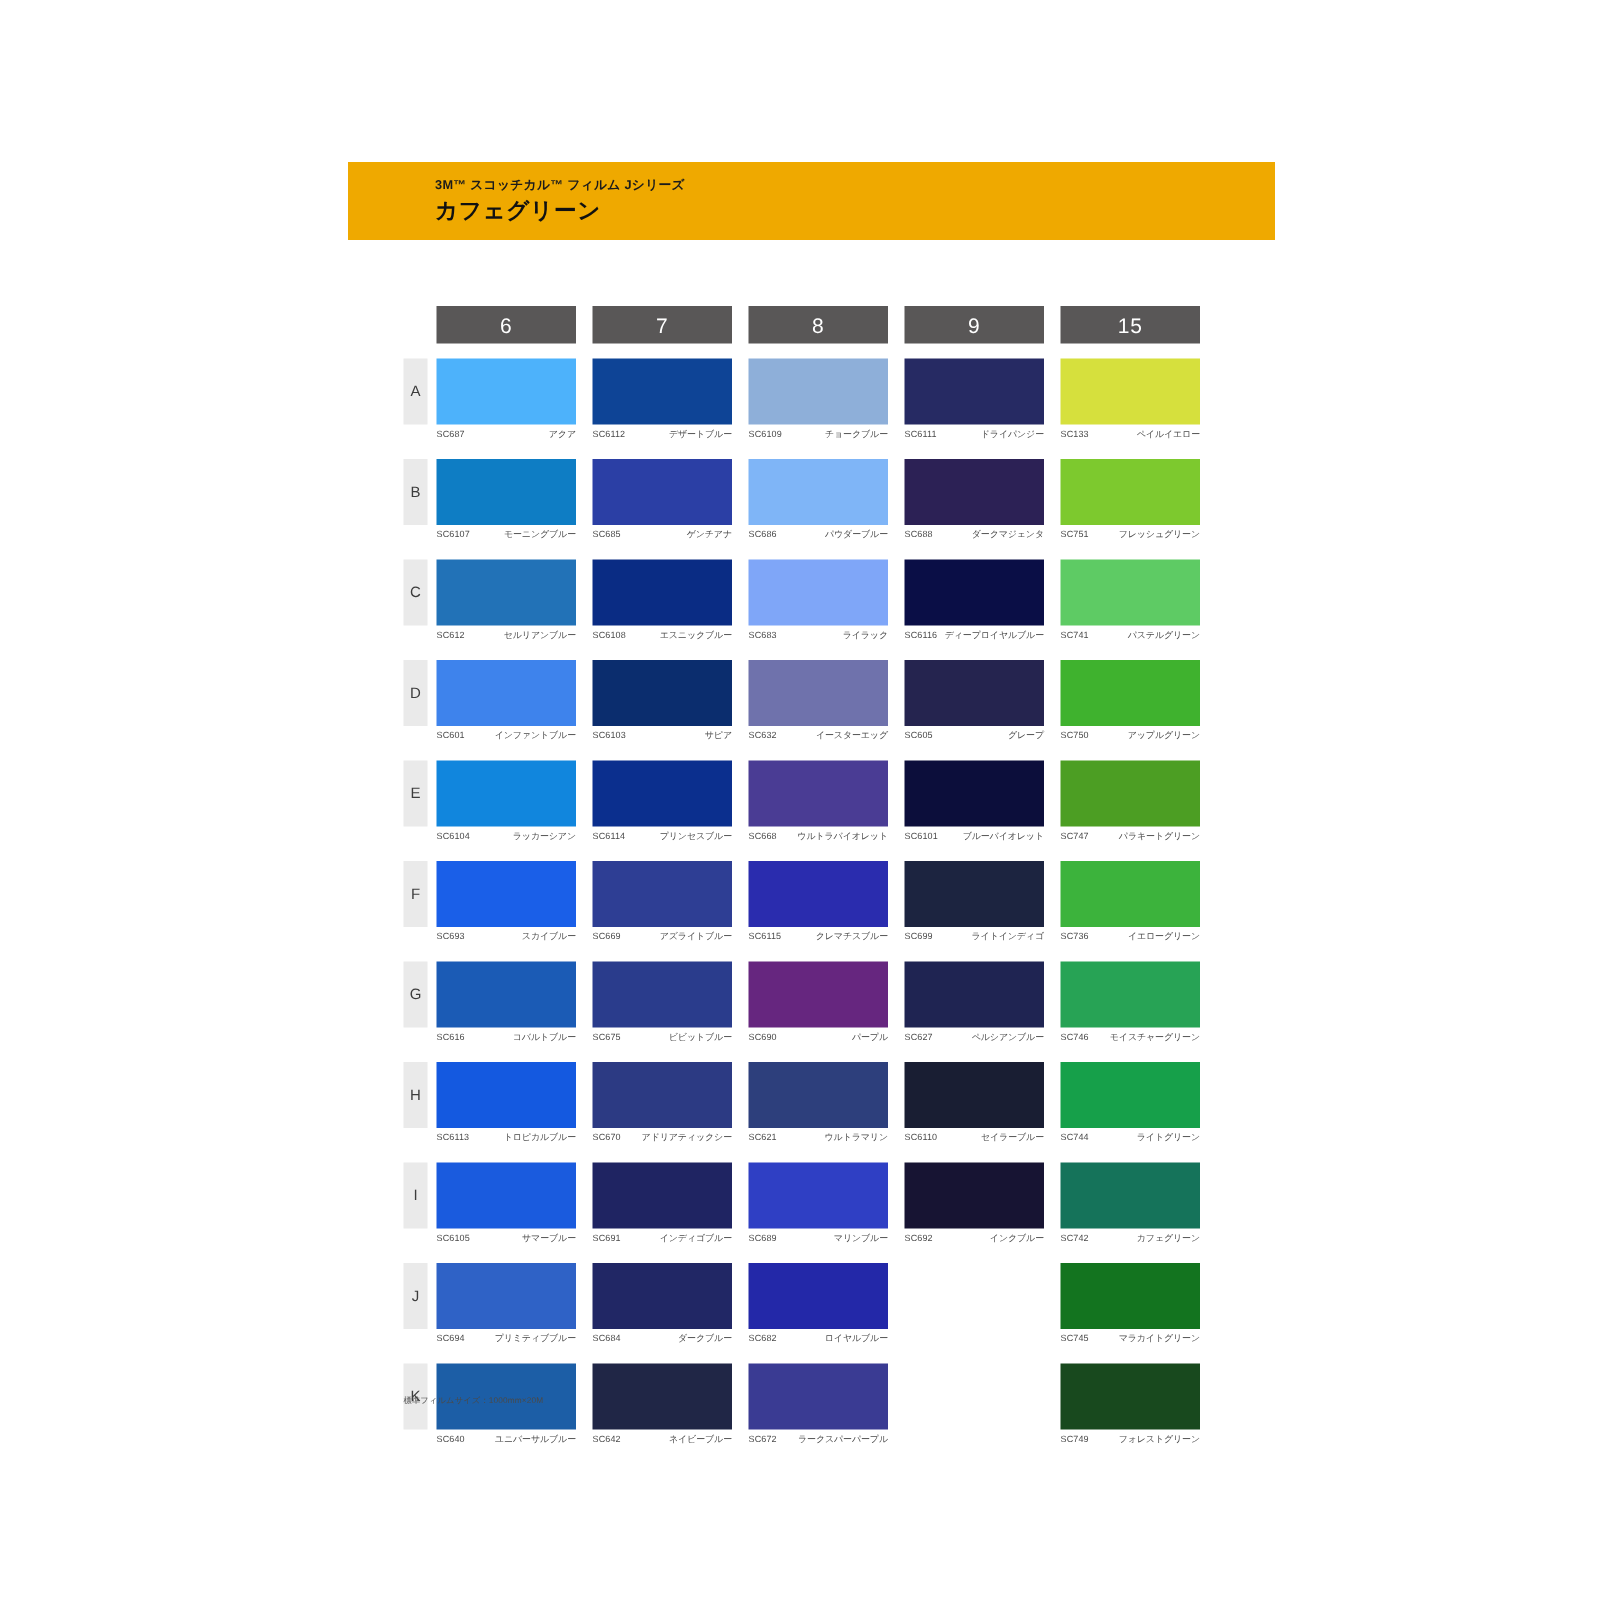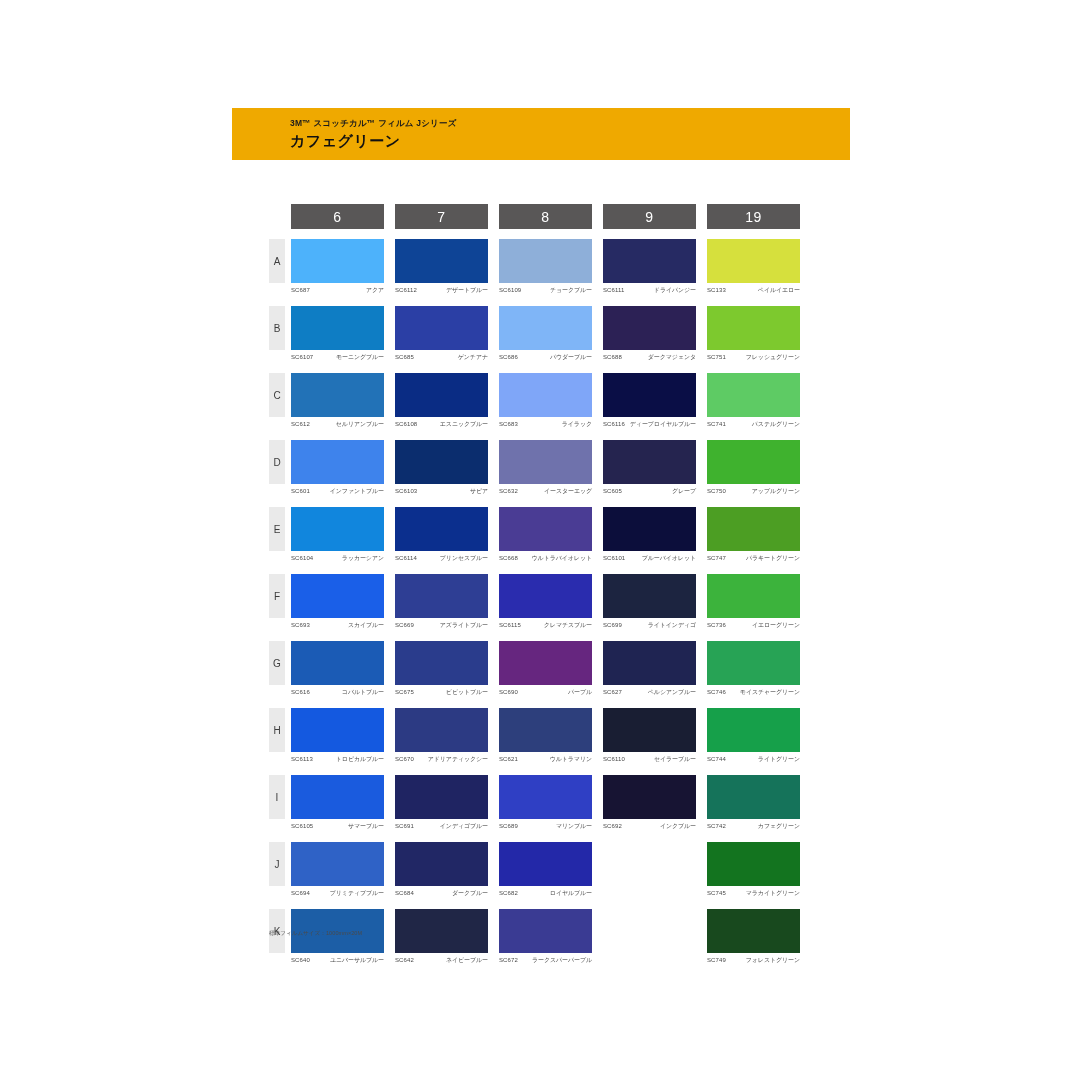--- a/index.html
+++ b/index.html
@@ -142,21 +142,21 @@
     <div class="banner-sub">3M™ スコッチカル™ フィルム Jシリーズ</div>
     <div class="banner-title">カフェグリーン</div>
   </div>
 
   <div class="grid">
     <div class="col-header-row" id="col-headers">
         <div class="col-header">6</div>
         <div class="col-header">7</div>
         <div class="col-header">8</div>
         <div class="col-header">9</div>
-        <div class="col-header">19</div>
+        <div class="col-header">15</div>
       </div>
     <div id="rows-container">
         <div class="chart-row">
           <div class="row-label">A</div>
           <div class="cells">
             <div class="cell">
               <div class="swatch" style="background: rgb(77, 178, 251);"></div>
               <div class="caption">
                 <span class="code">SC687</span>
                 <span class="jname">アクア</span>

